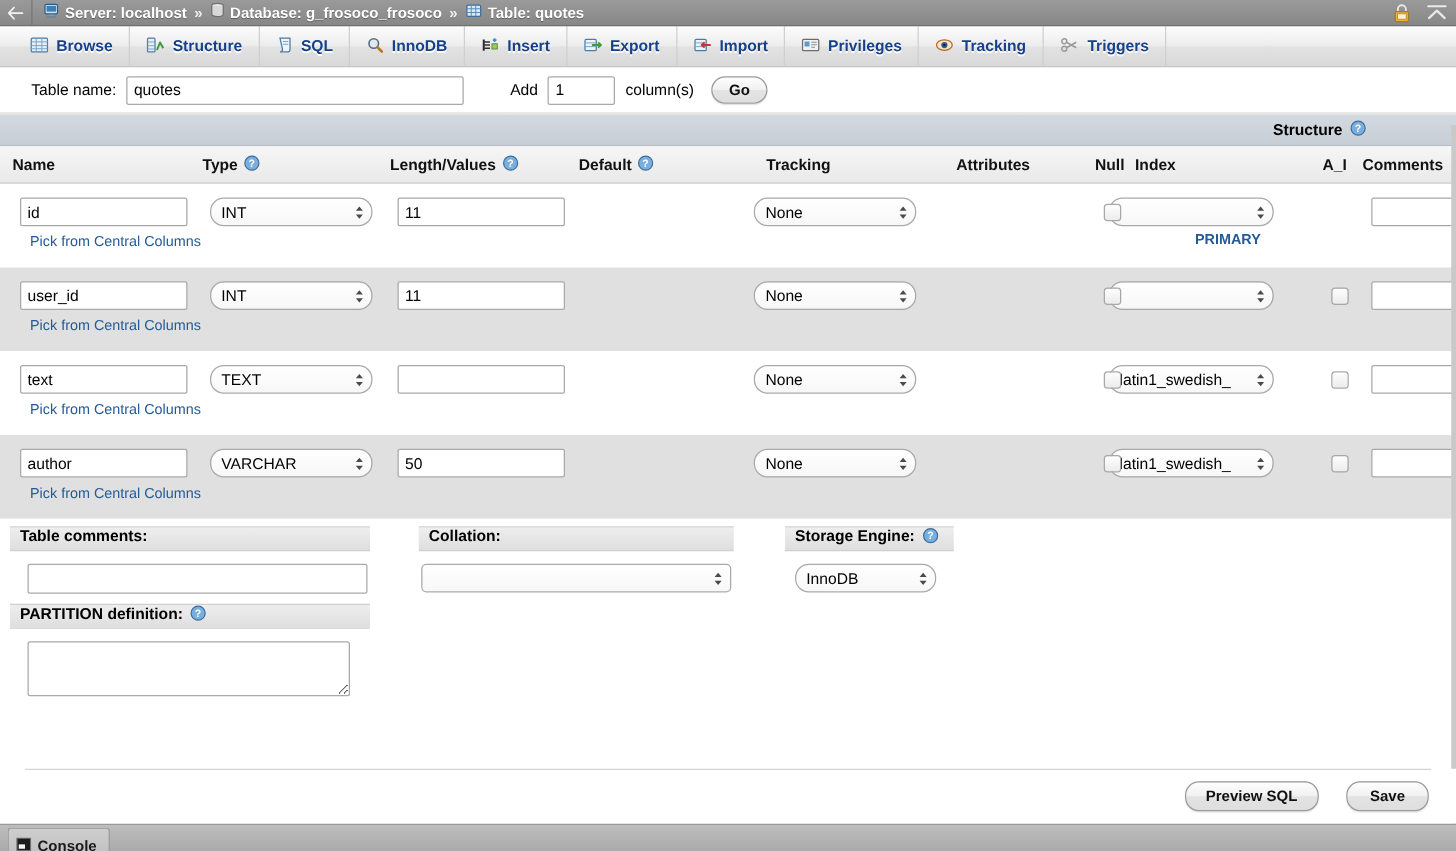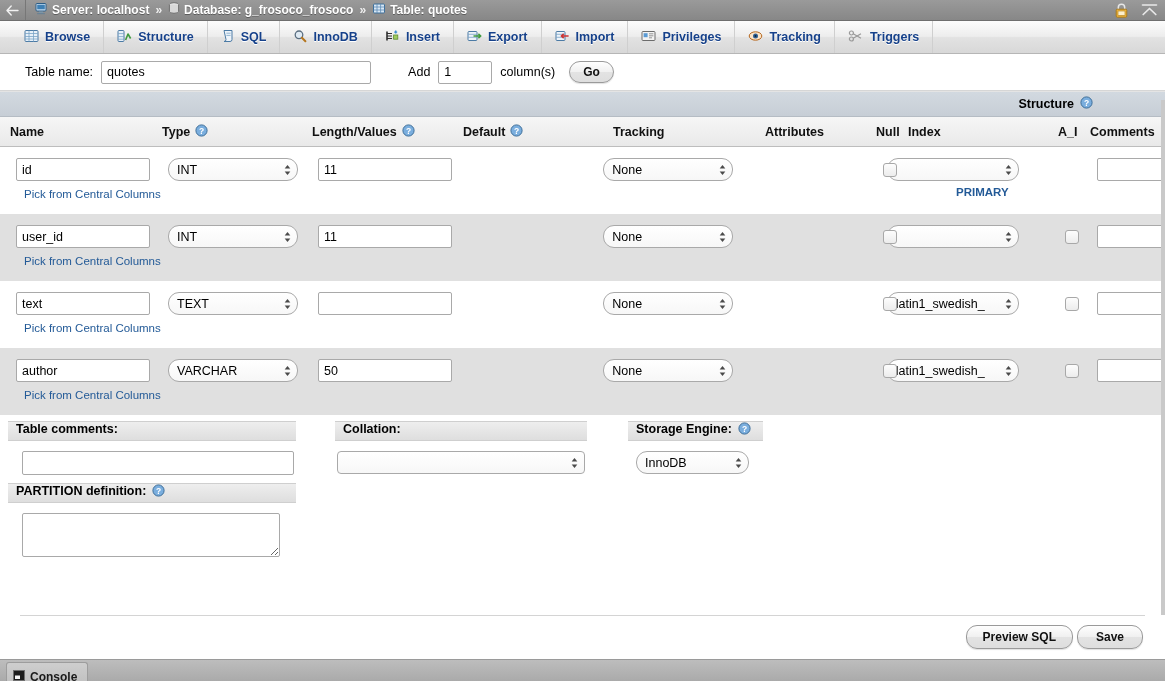--- a/index.html
+++ b/index.html
@@ -170,21 +170,21 @@
     padding-left: 8px;
   }
   .optblock { position: absolute; }
 
   
   #footer-sep { border-top: 1px solid #d4d4d4; margin: 0 10px; }
   #footer {
     position: absolute; left: 0; right: 0; bottom: 22px;
     height: 44px;
     display: flex; align-items: center; justify-content: flex-end;
-    gap: 4px; padding-right: 22px;
+    gap: 22px; padding-right: 22px;
     background: #fff;
   }
   #console-bar {
     position: absolute; left: 0; right: 0; bottom: 0; height: 22px;
     background: linear-gradient(to bottom,#bdbdbd 0%,#aaaaaa 100%);
     border-top: 1px solid #9a9a9a;
   }
   #console-tab {
     margin-left: 6px; margin-top: 2px;
     height: 29px;

